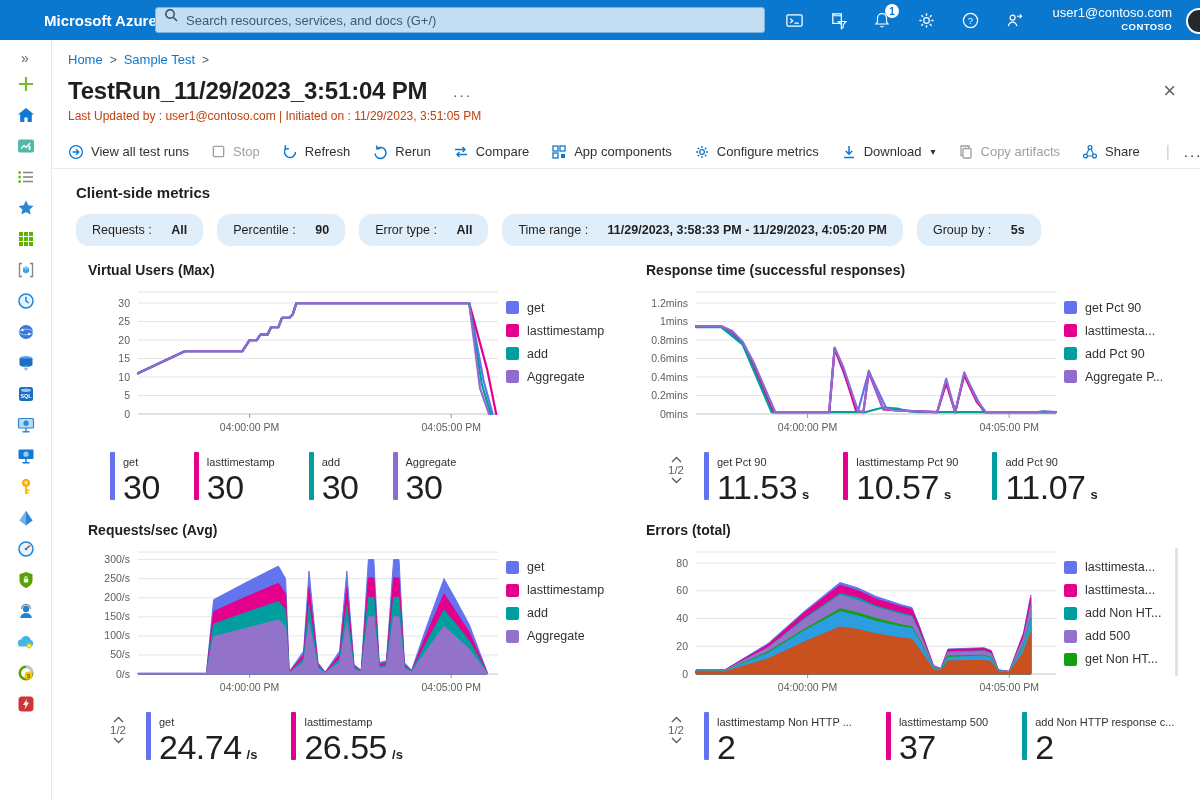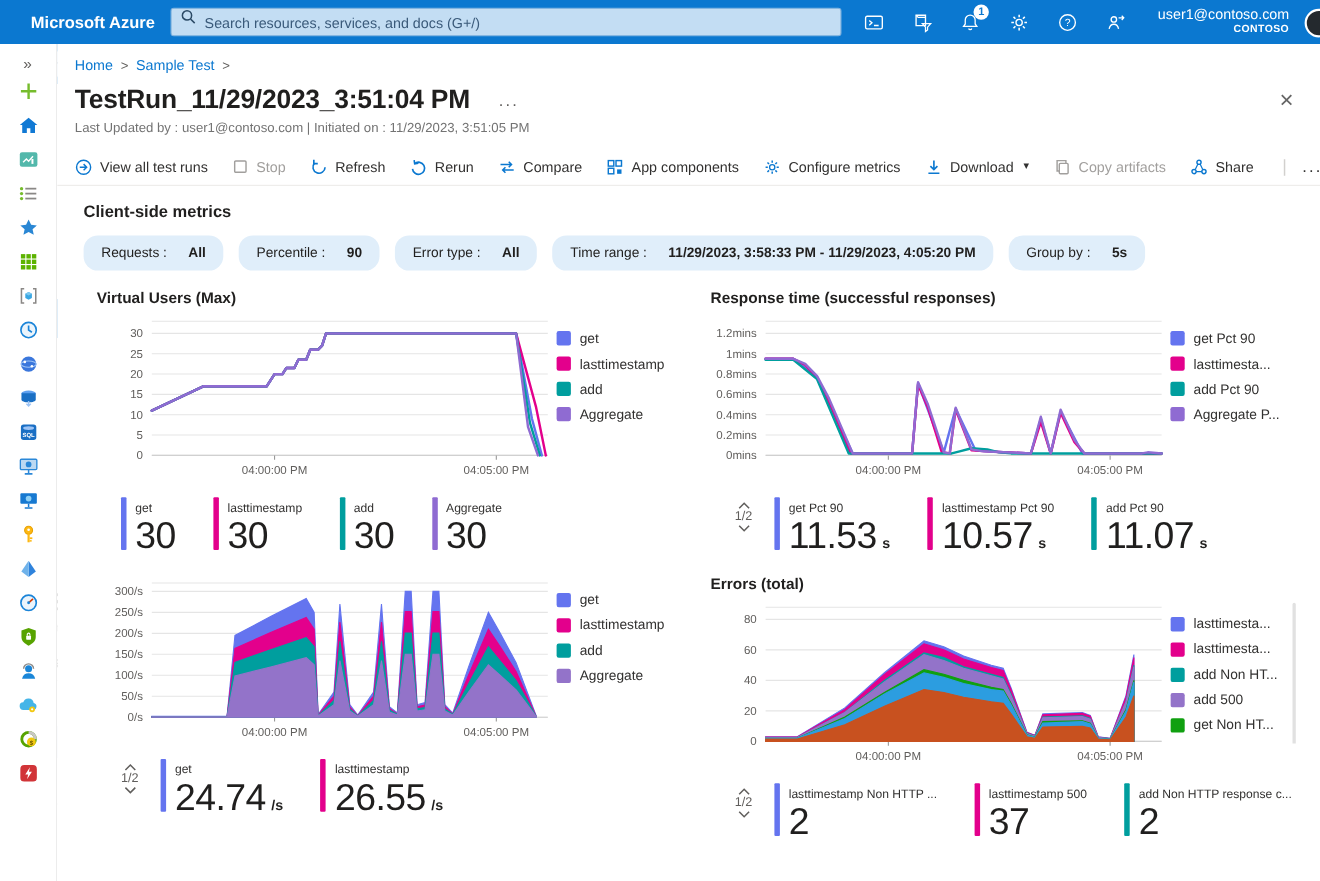--- a/index.html
+++ b/index.html
@@ -1,21 +1,21 @@
 <!DOCTYPE html>
 <html><head>
 <meta charset="utf-8">
 <style>
   * { margin:0; padding:0; box-sizing:border-box; }
   html,body { width:1200px; height:801px; overflow:hidden; background:#fff;
     font-family:"Liberation Sans","DejaVu Sans",sans-serif; color:#201f1e; }
 
   
   .topbar { position:relative; height:40px; background:#0b78d0; display:flex; align-items:center; color:#fff; }
-  .brand { font-size:15px; font-weight:bold; margin-left:28px; white-space:nowrap; }
+  .brand { font-size:15px; font-weight:bold; margin-left:44px; white-space:nowrap; }
   .searchwrap { position:absolute; left:155px; top:7px; width:610px; height:26px;
     background:#c3ddf3; border:1px solid #7fb2de; border-radius:3px; display:flex; padding:0 8px; }
   .searchwrap .mag { margin-right:8px; }
   .searchwrap input { flex:1; border:none; background:transparent; outline:none;
     font-size:13px; color:#1d3a57; font-family:inherit; }
   .searchwrap input::placeholder { color:#3a5a7a; }
   .topicons { position:absolute; right:175px; top:0; height:40px; display:flex; align-items:center; gap:22px; }
   .topicon { position:relative; width:22px; height:22px; display:flex; align-items:center; justify-content:center; cursor:pointer; }
   .badge { position:absolute; top:-5px; right:-6px; min-width:14px; height:14px; border-radius:7px;
     background:#fff; color:#0b78d0; font-size:10px; font-weight:bold; display:flex; align-items:center; justify-content:center; }
@@ -33,21 +33,21 @@
 
   
   .content { position:fixed; left:52px; top:40px; right:0; bottom:0; background:#fff; overflow:hidden; }
   .crumbs { padding:12px 0 0 16px; font-size:13px; }
   .crumb { color:#0b78d0; text-decoration:none; cursor:pointer; }
   .crumb-sep { color:#605e5c; margin:0 7px; font-size:12px; }
   .titlerow { display:flex; align-items:center; padding:10px 24px 0 16px; }
   .pagetitle { font-size:24px; font-weight:700; letter-spacing:-.2px; }
   .title-more { margin-left:26px; color:#605e5c; font-size:15px; letter-spacing:2px; cursor:pointer; }
   .close-x { margin-left:auto; color:#666; font-size:22px; line-height:20px; cursor:pointer; }
-  .subtitle { padding:4px 0 0 16px; font-size:12px; color:#737373; }
+  .subtitle { padding:4px 0 0 16px; font-size:12px; color:#c2410c; }
 
   .toolbar { display:flex; align-items:center; margin-top:12px; padding:0 16px; height:34px;
     border-bottom:1px solid #edebe9; }
   .tb-item { display:flex; align-items:center; gap:7px; margin-right:22px; font-size:13px; color:#323130;
     cursor:pointer; white-space:nowrap; }
   .tb-item .ticon { color:#0b78d0; display:flex; align-items:center; }
   .tb-item.disabled { color:#a19f9d; cursor:default; }
   .tb-item.disabled .ticon { color:#a19f9d; }
   .tb-chev { font-size:10px; color:#323130; margin-left:2px; }
   .tb-sep { color:#d2d0ce; margin:0 14px 0 4px; }
@@ -614,20 +614,21 @@
             <span class="stat-bar" style="background:#009e9e"></span>
             <span class="stat-text"><span class="stat-label">add Pct 90</span><span class="stat-valrow">
                 <span class="stat-value">11.07</span>
                 <span class="stat-unit">s</span>
               </span></span>
           </div>
         </div>
   </section>
 
   <section class="chart-card">
+    <h3 class="chart-title">Requests/sec (Avg)</h3>
     <div class="chart-body">
       <svg class="plotsvg" width="420" height="162" viewBox="0 0 420 162">
             <line x1="52" y1="8" x2="412" y2="8" stroke="#e5e5e5"></line>
             <line x1="52" y1="130" x2="412" y2="130" stroke="#e5e5e5"></line>
             <text x="44" y="133.5" text-anchor="end" font-size="10.5" fill="#605e5c" font-family="Liberation Sans,sans-serif">0/s</text>
             <line x1="52" y1="110.9375" x2="412" y2="110.9375" stroke="#e5e5e5"></line>
             <text x="44" y="114.4375" text-anchor="end" font-size="10.5" fill="#605e5c" font-family="Liberation Sans,sans-serif">50/s</text>
             <line x1="52" y1="91.875" x2="412" y2="91.875" stroke="#e5e5e5"></line>
             <text x="44" y="95.375" text-anchor="end" font-size="10.5" fill="#605e5c" font-family="Liberation Sans,sans-serif">100/s</text>
             <line x1="52" y1="72.8125" x2="412" y2="72.8125" stroke="#e5e5e5"></line>

